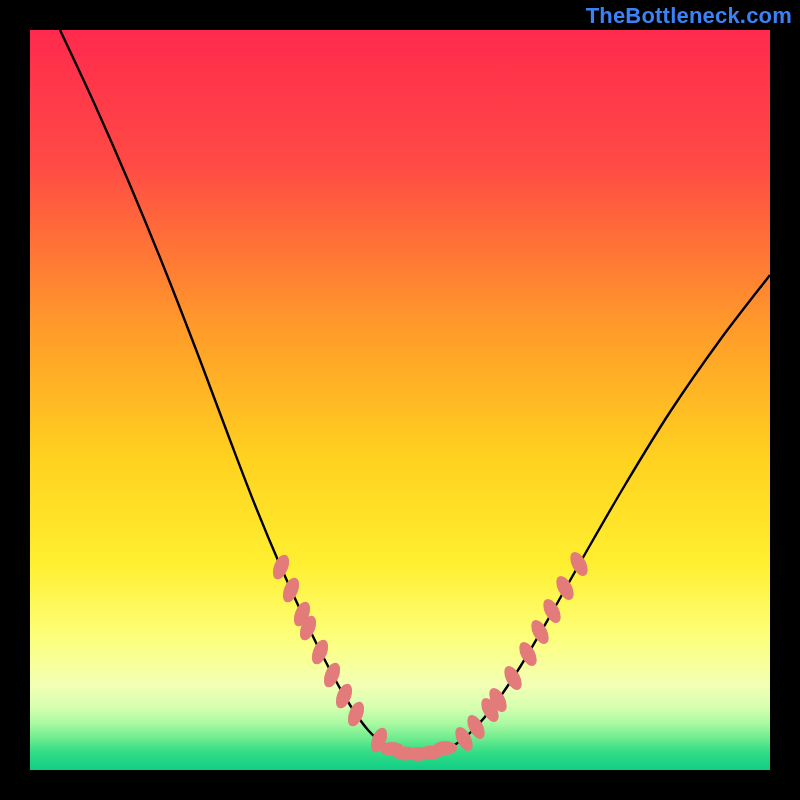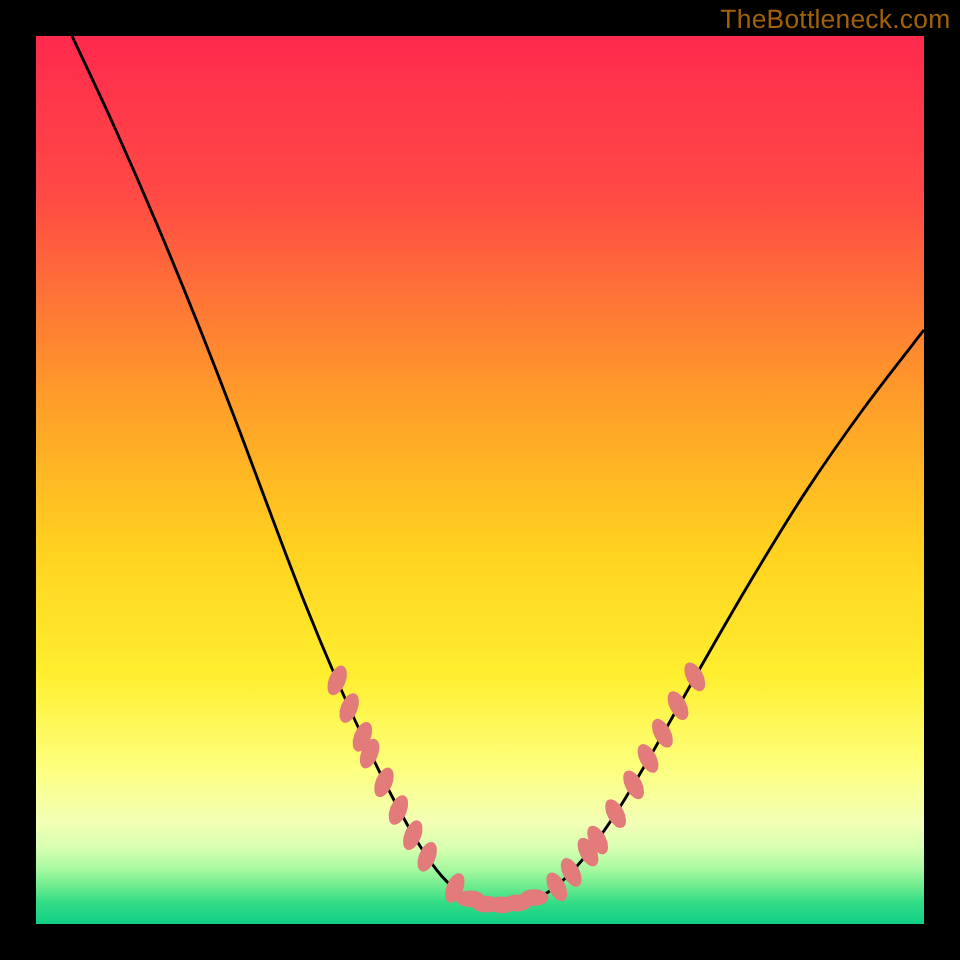--- a/index.html
+++ b/index.html
@@ -26,22 +26,22 @@
   }
   .gradient {
     position: absolute;
     inset: 0;
   }
   .watermark {
     position: absolute;
     top: 3px;
     right: 8px;
     font-size: 22px;
-    font-weight: 400;
-    color: #a16207;
+    font-weight: 700;
+    color: #3b82f6;
     letter-spacing: 0.2px;
     font-family: Arial, sans-serif;
   }
   svg.curve {
     position: absolute;
     inset: 0;
   }
 </style>
 </head>
 <body>

